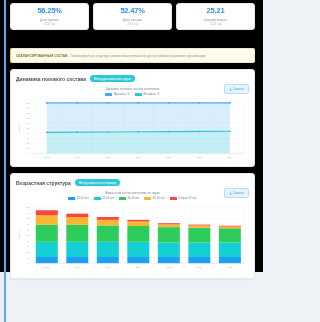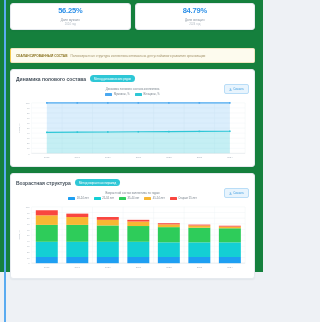--- a/index.html
+++ b/index.html
@@ -5,21 +5,21 @@
   * { box-sizing: border-box; margin: 0; padding: 0; }
   html, body {
     width: 263px; height: 322px;
     background: #eef1f5;
     font-family: "Liberation Sans", sans-serif;
     overflow: hidden;
   }
   .page {
     position: relative;
     width: 263px; height: 272px;
-    background: #15803d;
+    background: #000000;
     padding: 3px 8px 0 10px;
   }
   .left-rail {
     position: absolute; left: 4px; top: 0;
     width: 2px; height: 322px;
     background: #5aabf0;
   }
 
   
   .stats-row { display: flex; gap: 4px; align-items: flex-start; height: 40px; }
@@ -146,22 +146,27 @@
 <div class="page">
   <div class="left-rail"></div>
 
   <div class="stats-row">
     <div class="stat-card">
       <div class="stat-value">56.25%</div>
       <div class="stat-label">Доля мужчин</div>
       <div class="stat-sub">2024 год</div>
     </div>
     <div class="stat-card">
-      <div class="stat-value">84.79%</div>
+      <div class="stat-value">52.47%</div>
       <div class="stat-label">Доля женщин</div>
+      <div class="stat-sub">2024 год</div>
+    </div>
+    <div class="stat-card">
+      <div class="stat-value">25.21</div>
+      <div class="stat-label">Средний возраст</div>
       <div class="stat-sub">2024 год</div>
     </div>
   </div>
 
   <div class="banner">
     <span class="banner-title">СБАЛАНСИРОВАННЫЙ СОСТАВ</span>
     <span class="banner-text">Половозрастная структура коллектива оптимальна для устойчивого развития организации</span>
   </div>
 
   <div class="panel">

